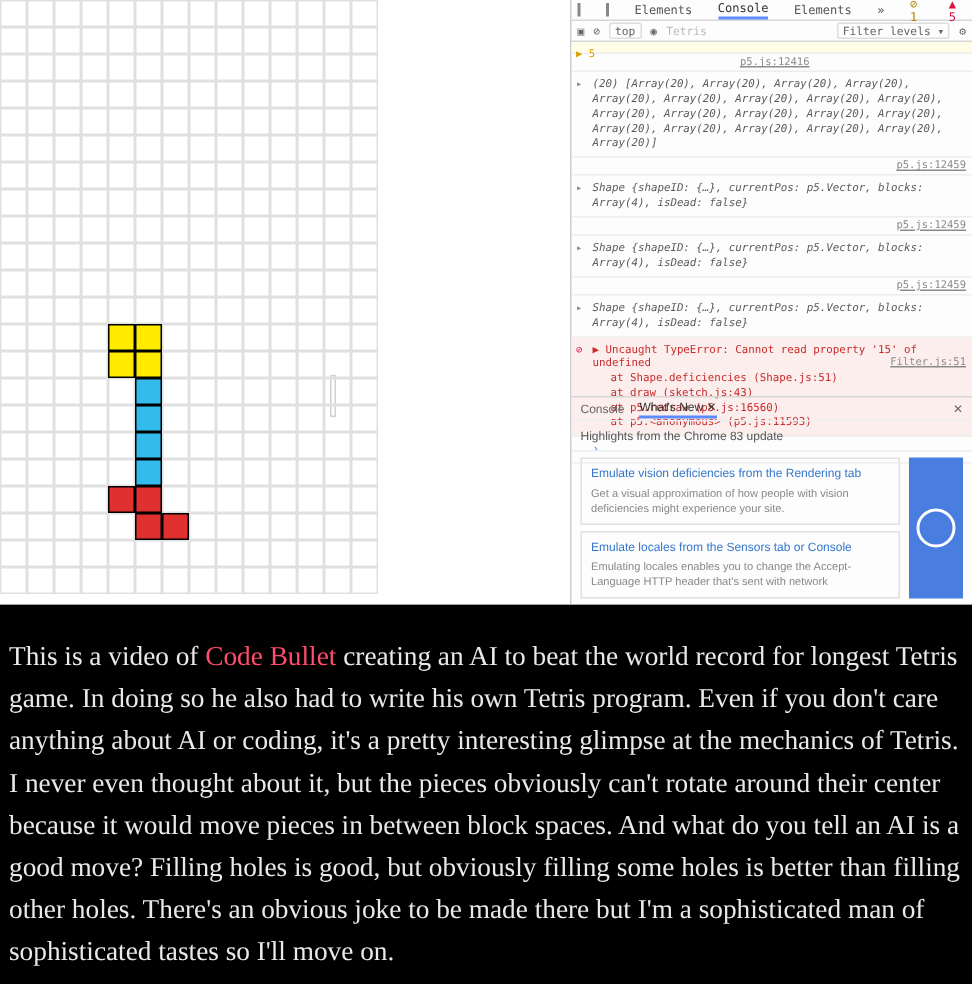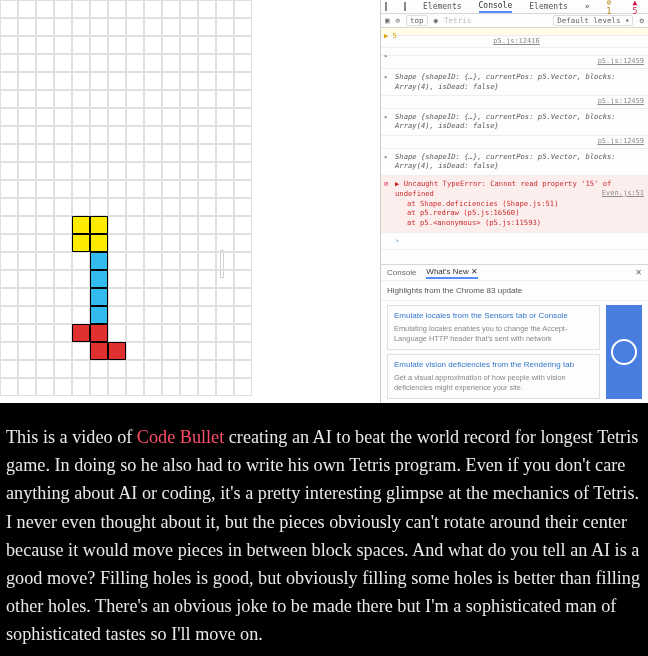--- a/index.html
+++ b/index.html
@@ -393,33 +393,34 @@
         <span style="margin-left:4px">⚙</span>
         <span style="margin-left:3px">⋮</span>
         <span style="margin-left:3px">✕</span>
       </div>
       <div class="bar2">
         <span>▣</span>
         <span>⊘</span>
         <span class="sel">top</span>
         <span>◉</span>
         <span style="color:#bbb">Tetris</span>
-        <span class="sel" style="margin-left:auto">Default levels ▾</span>
+        <span class="sel" style="margin-left:auto">Filter levels ▾</span>
         <span>⚙</span>
       </div>
 
       <div class="msgs">
         <div class="msg warn">
           <span class="bullet">▶ 5</span>
         </div>
         <div class="msg" style="justify-content:center;padding:1px 4px">
           <span class="src">p5.js:12416</span>
         </div>
         <div class="msg">
           <span class="arr">▸</span>
+          <span class="txt"><i>(20) [Array(20), Array(20), Array(20), Array(20), Array(20), Array(20), Array(20), Array(20), Array(20), Array(20), Array(20), Array(20), Array(20), Array(20), Array(20), Array(20), Array(20), Array(20), Array(20), Array(20)]</i></span>
         </div>
         <div class="msg" style="justify-content:flex-end;padding:1px 4px">
           <span class="src">p5.js:12459</span>
         </div>
         <div class="msg">
           <span class="arr">▸</span>
           <span class="txt"><i>Shape {shapeID: {…}, currentPos: p5.Vector, blocks: Array(4), isDead: false}</i></span>
         </div>
         <div class="msg" style="justify-content:flex-end;padding:1px 4px">
           <span class="src">p5.js:12459</span>
@@ -432,45 +433,46 @@
           <span class="src">p5.js:12459</span>
         </div>
         <div class="msg">
           <span class="arr">▸</span>
           <span class="txt"><i>Shape {shapeID: {…}, currentPos: p5.Vector, blocks: Array(4), isDead: false}</i></span>
         </div>
         <div class="msg err">
           <span class="bullet">⊘</span>
           <span class="txt">
             <span>▶ Uncaught TypeError: Cannot read property '15' of undefined</span>
-            <span class="src" style="float:right">Even.js:51</span>
+            <span class="src" style="float:right">Filter.js:51</span>
             <span class="trace">at Shape.deficiencies (Shape.js:51)</span>
+            <span class="trace">at draw (sketch.js:43)</span>
             <span class="trace">at p5.redraw (p5.js:16560)</span>
             <span class="trace">at p5.&lt;anonymous&gt; (p5.js:11593)</span>
           </span>
         </div>
         <div class="msg" style="color:#3477cc">›</div>
       </div>
 
       <div class="bot">
         <div class="tabs">
           <span>Console</span>
           <span style="color:#333;border-bottom:2px solid #5a8cff;padding-bottom:1px">What's New ✕</span>
           <span style="margin-left:auto">✕</span>
         </div>
         <div class="hl">Highlights from the Chrome 83 update</div>
         <div class="cards">
           <div style="flex:1;display:flex;flex-direction:column;gap:4px">
             <div class="card">
+              <span class="ct">Emulate vision deficiencies from the Rendering tab</span>
+              <span>Get a visual approximation of how people with vision deficiencies might experience your site.</span>
+            </div>
+            <div class="card">
               <span class="ct">Emulate locales from the Sensors tab or Console</span>
               <span>Emulating locales enables you to change the Accept-Language HTTP header that's sent with network</span>
-            </div>
-            <div class="card">
-              <span class="ct">Emulate vision deficiencies from the Rendering tab</span>
-              <span>Get a visual approximation of how people with vision deficiencies might experience your site.</span>
             </div>
           </div>
           <div class="railart">
               <div class="circ"></div>
             </div>
         </div>
       </div>
     </div>
   </div>
 

